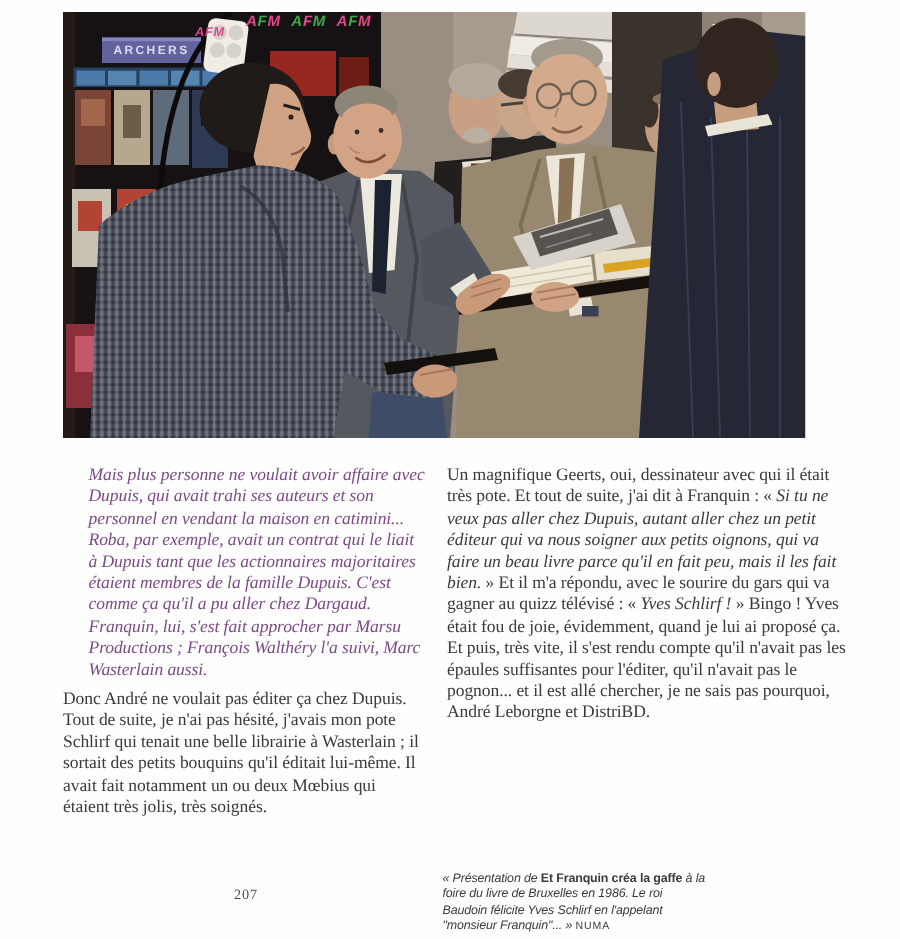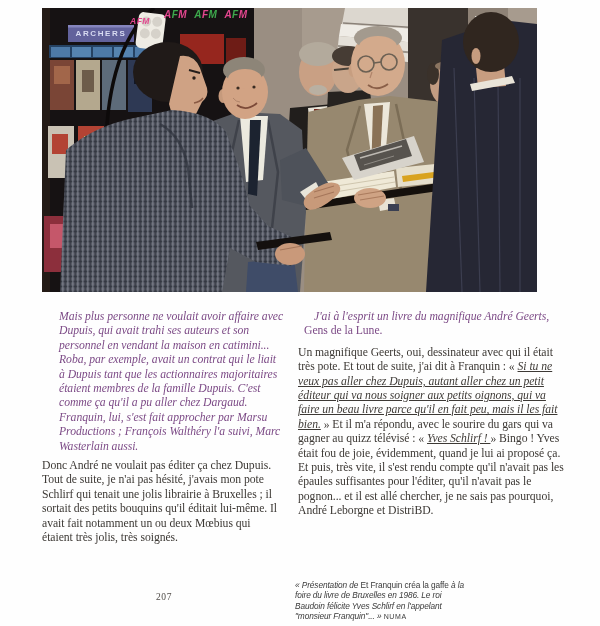--- a/index.html
+++ b/index.html
@@ -29,29 +29,29 @@
   .col-left{width:242px;}
   .col-right{width:268px;}
   .col p{margin:0;}
   .p-gap{margin-bottom:9px !important;}
   .quote{
     color:#7c4a86;font-style:italic;
   }
   .quote-left{margin:0 0 5px 17px !important;}
   .quote-right{margin:0 0 7px 6px !important;text-indent:10px;}
   .quote .rm{font-style:normal;}
-  .it{font-style:italic;text-decoration:underline;}
+  .it{font-style:italic;}
   
   .caption{
     position:absolute;left:295px;top:580px;width:176px;
     font-family:"Liberation Sans","DejaVu Sans",sans-serif;
     font-size:8.3px;line-height:10.4px;color:#3a3a3a;font-style:italic;
     letter-spacing:-0.1px;
   }
-  .caption .rm{font-style:normal;}
+  .caption .rm{font-style:normal;font-weight:bold;}
   .caption .sc{font-style:normal;font-size:7px;letter-spacing:.6px;}
   
   .pagenum{
     position:absolute;left:42px;top:592px;width:244px;text-align:center;
     font-size:9.5px;letter-spacing:.6px;color:#4f4b47;
   }
 </style>
 </head>
 <body>
 
@@ -256,25 +256,24 @@
       <span class="archers">ARCHERS</span>
       <span class="afm afm-left c-m">AFM</span>
       <span class="afm afm-row"><span class="w"><span class="c-m">A</span><span class="c-g">F</span><span class="c-m">M</span></span><span class="w"><span class="c-g">A</span><span class="c-m">F</span><span class="c-g">M</span></span><span class="w"><span class="c-m">A</span><span class="c-g">F</span><span class="c-m">M</span></span></span>
     </div>
   </div>
 
   <div class="columns">
 
     <div class="col col-left">
       <p class="quote quote-left">Mais plus personne ne voulait avoir affaire avec Dupuis, qui avait trahi ses auteurs et son personnel en vendant la maison en catimini... Roba, par exemple, avait un contrat qui le liait à Dupuis tant que les actionnaires majoritaires étaient membres de la famille Dupuis. C'est comme ça qu'il a pu aller chez Dargaud. Franquin, lui, s'est fait approcher par Marsu Productions ; François Walthéry l'a suivi, Marc Wasterlain aussi.</p>
-      <p>Donc André ne voulait pas éditer ça chez Dupuis. Tout de suite, je n'ai pas hésité, j'avais mon pote Schlirf qui tenait une jolis librairie à Bruxelles ; il sortait des petits bouquins qu'il éditait lui-même. Il avait fait notamment un ou deux Mœbius qui étaient très jolis, très soignés.</p>
+      <p>Donc André ne voulait pas éditer ça chez Dupuis. Tout de suite, je n'ai pas hésité, j'avais mon pote Schlirf qui tenait une belle librairie à Wasterlain ; il sortait des petits bouquins qu'il éditait lui-même. Il avait fait notamment un ou deux Mœbius qui étaient très jolis, très soignés.</p>
     </div>
 
     <div class="col col-right">
-      <p class="quote quote-right"><span>J'ai à l'esprit un livre du magnifique André Geerts, </span><span class="rm">Gens de la Lune.</span></p>
       <p><span>Un magnifique Geerts, oui, dessinateur avec qui il était très pote. Et tout de suite, j'ai dit à Franquin : « </span><span class="it">Si tu ne veux pas aller chez Dupuis, autant aller chez un petit éditeur qui va nous soigner aux petits oignons, qui va faire un beau livre parce qu'il en fait peu, mais il les fait bien.</span><span> » Et il m'a répondu, avec le sourire du gars qui va gagner au quizz télévisé : « </span><span class="it">Yves Schlirf ! </span><span>» Bingo ! Yves était fou de joie, évidemment, quand je lui ai proposé ça. Et puis, très vite, il s'est rendu compte qu'il n'avait pas les épaules suffisantes pour l'éditer, qu'il n'avait pas le pognon... et il est allé chercher, je ne sais pas pourquoi, André Leborgne et DistriBD.</span></p>
     </div>
   </div>
 
   <div class="caption"><span>« Présentation de </span><span class="rm">Et Franquin créa la gaffe</span><span> à la foire du livre de Bruxelles en 1986. Le roi Baudoin félicite Yves Schlirf en l'appelant "monsieur Franquin"... » </span><span class="sc">NUMA</span></div>
 
   <div class="pagenum">207</div>
 
 </div>
 

